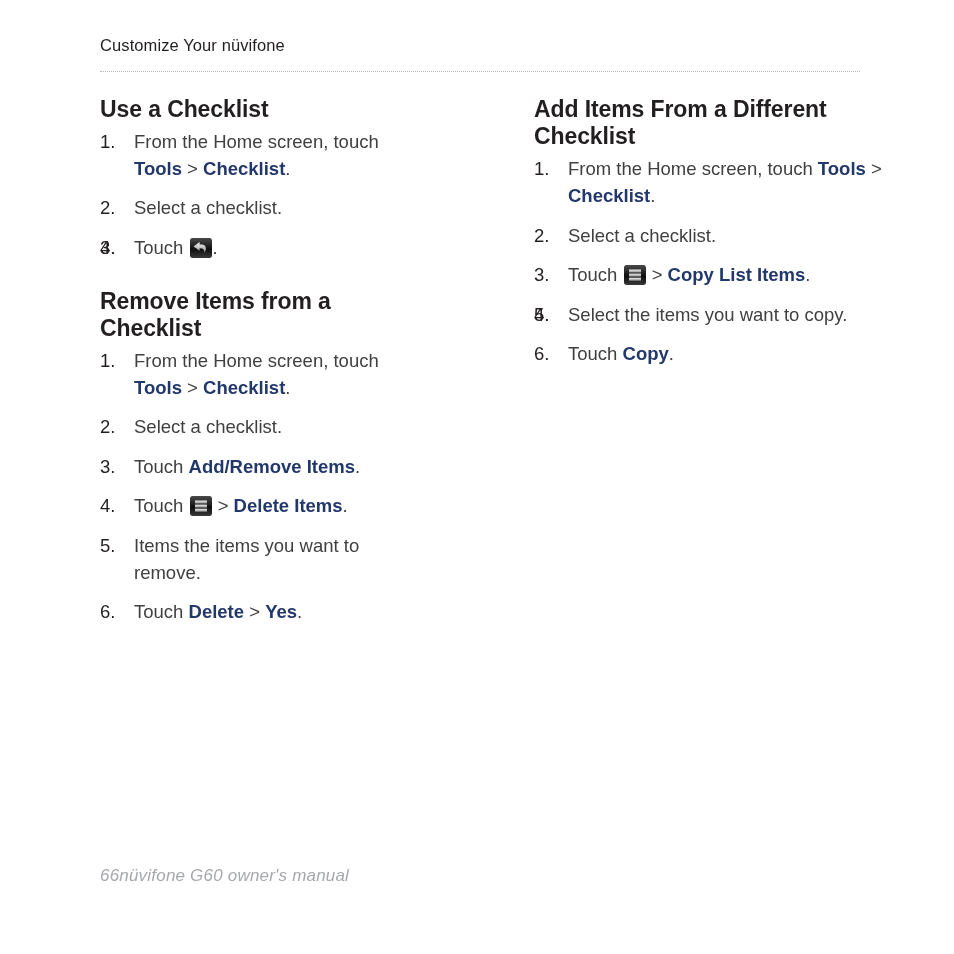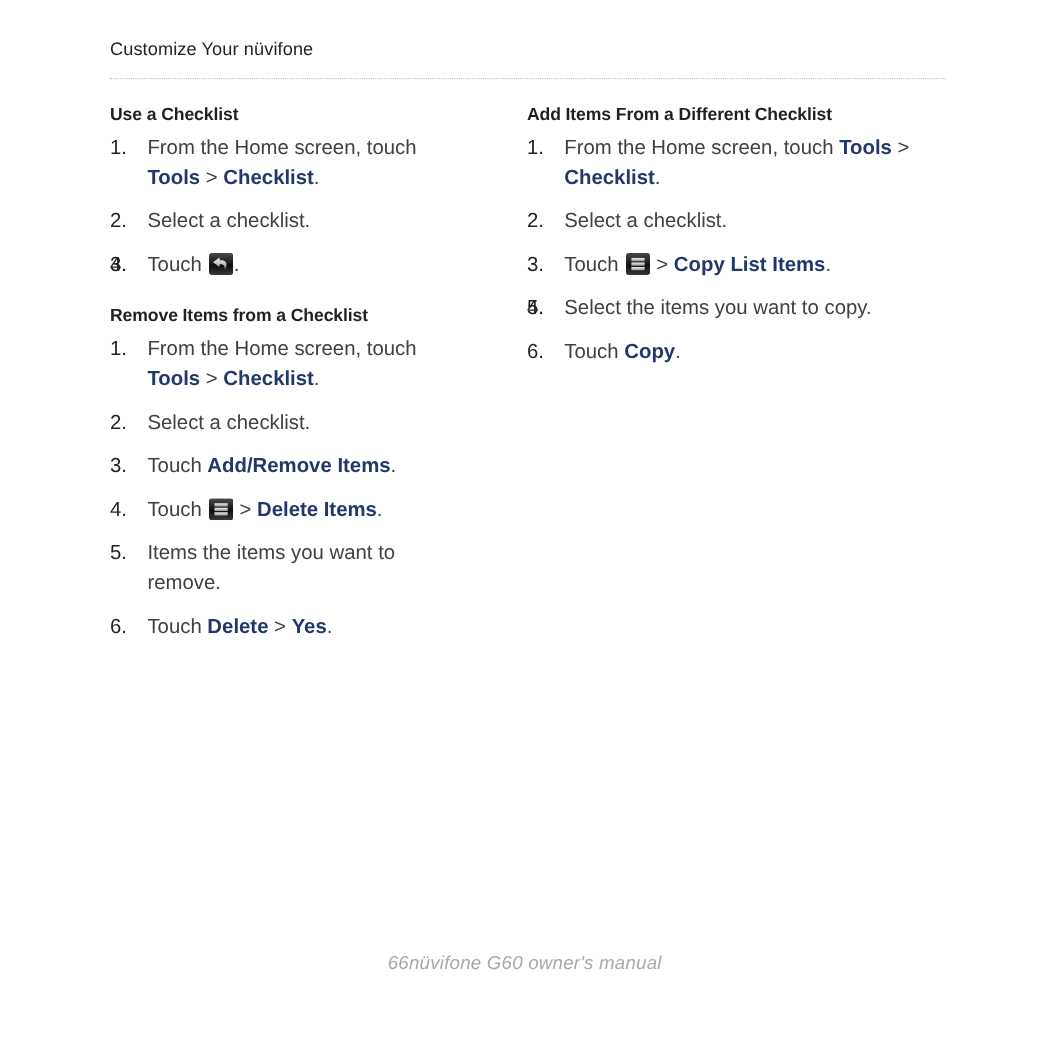--- a/index.html
+++ b/index.html
@@ -55,27 +55,27 @@
     align-items: flex-start;
   }
   .col {
     box-sizing: border-box;
   }
   .col-left {
     margin-left: 100px;
     width: 330px;
   }
   .col-right {
-    margin-left: 49px;
+    margin-left: 104px;
     width: 356px;
   }
 
   h2.section-heading {
     margin: 0 0 2px 0;
-    font-size: 16px;
+    font-size: 23px;
     font-weight: bold;
     color: #231f20;
     line-height: 1.18;
     letter-spacing: -0.1px;
   }
   h2.section-heading.spaced {
     margin-top: 26px;
   }
 
   ol.steps {
@@ -125,21 +125,21 @@
   }
   .icon-btn svg { display: block; }
 
   
   .page-footer {
     position: absolute;
     left: 100px;
     top: 866px;
     width: 754px;
     display: flex;
-    justify-content: center;
+    justify-content: flex-start;
     align-items: baseline;
   }
   .page-footer .folio,
   .page-footer .manual-title {
     font-style: italic;
     font-size: 17px;
     color: #a6a8ab;
     letter-spacing: 0.2px;
   }
 </style>

